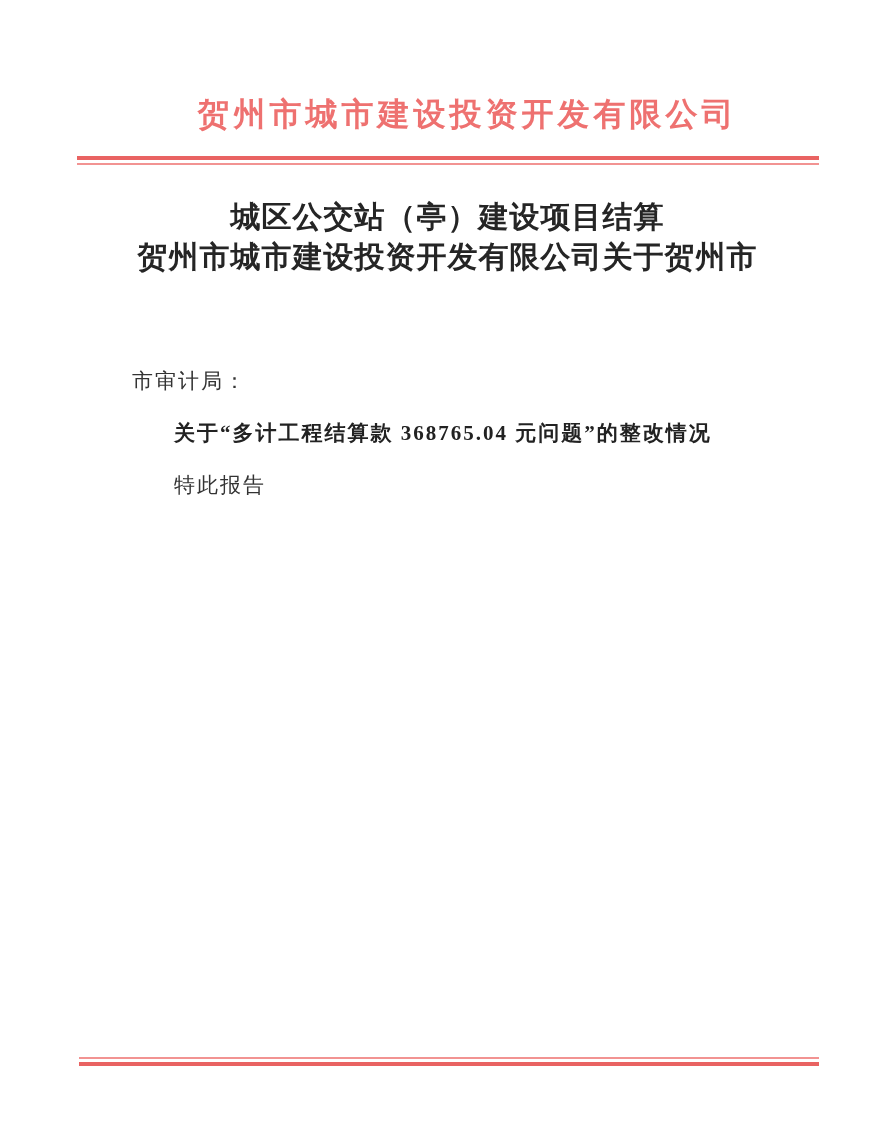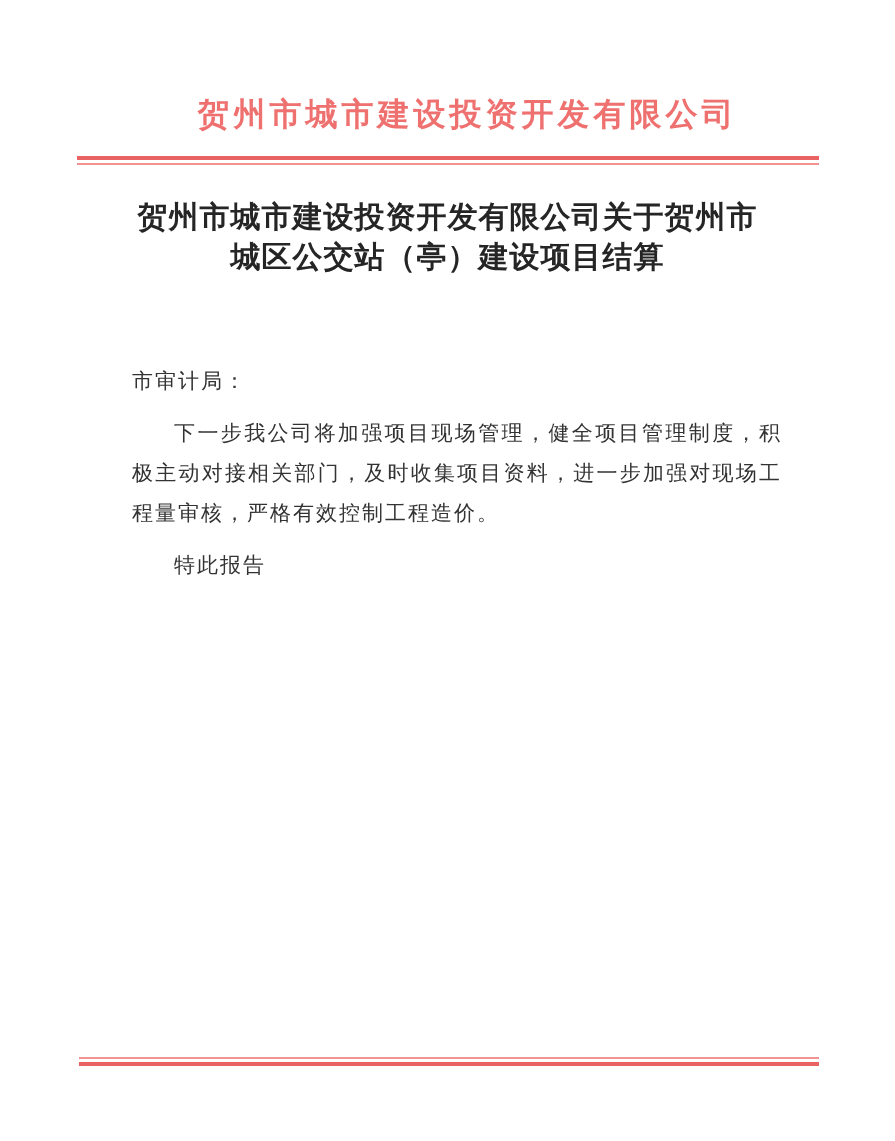--- a/index.html
+++ b/index.html
@@ -74,27 +74,27 @@
 <div class="page">
 
   <div class="letterhead">贺州市城市建设投资开发有限公司</div>
 
   <div class="rule rule-top">
     <div class="rule-thick"></div>
     <div class="rule-thin"></div>
   </div>
 
   <div class="doc-title">
+    <div class="doc-title-line">城区公交站（亭）建设项目结算</div>
     <div class="doc-title-line">贺州市城市建设投资开发有限公司关于贺州市</div>
-    <div class="doc-title-line">城区公交站（亭）建设项目结算</div>
   </div>
 
   <div class="body-text">
     <p class="para">市审计局：</p>
-    <p class="para indent">下一步我公司将加强项目现场管理，健全项目管理制度，积极主动对接相关部门，及时收集项目资料，进一步加强对现场工程量审核，严格有效控制工程造价。</p>
+    <p class="para indent bold">关于“多计工程结算款 368765.04 元问题”的整改情况</p>
     <p class="para indent">特此报告</p>
   </div>
 
   <div class="rule rule-bottom">
     <div class="rule-thin"></div>
     <div class="rule-thick"></div>
   </div>
 
 </div>
 

